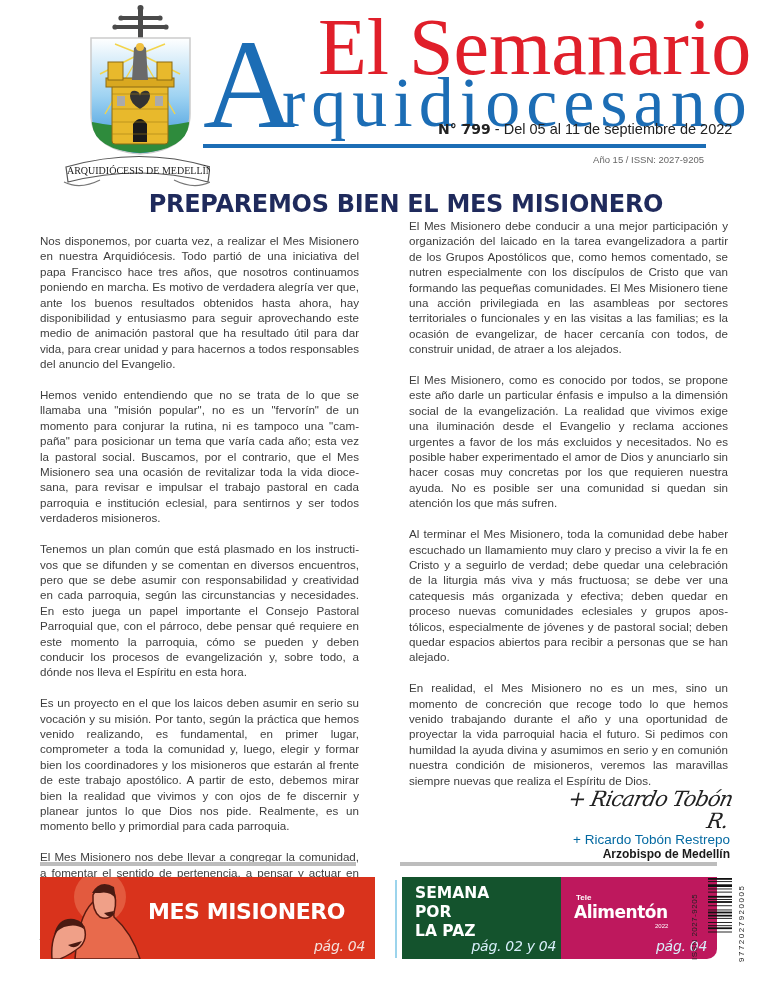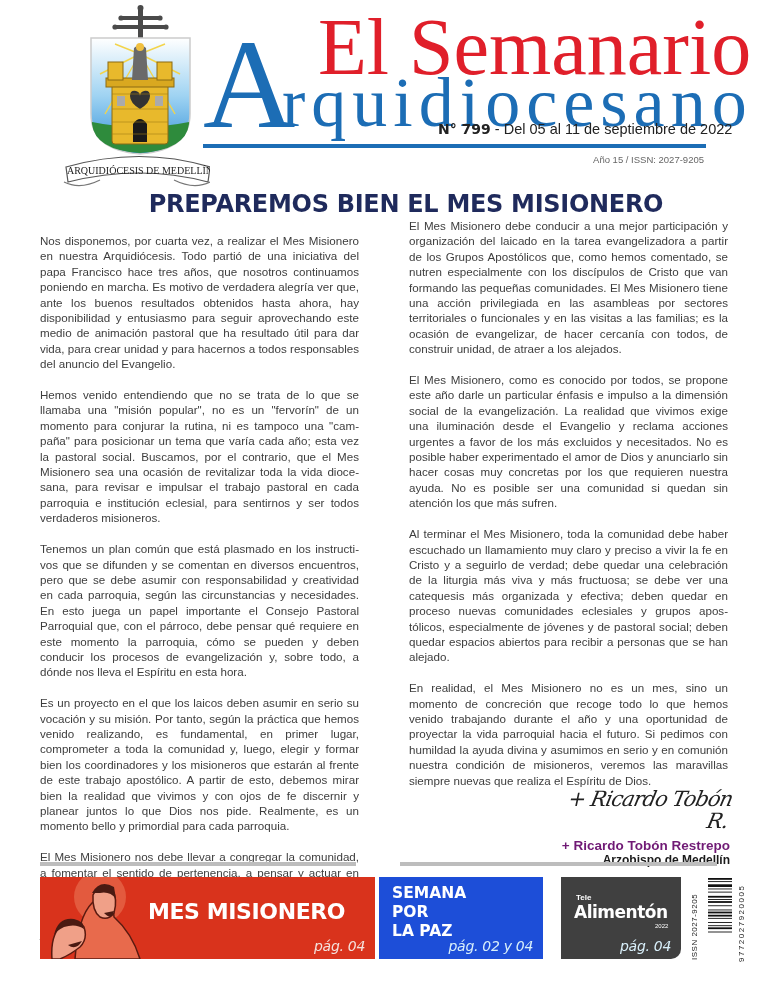--- a/index.html
+++ b/index.html
@@ -47,31 +47,31 @@
   .col-right { left: 409px; }
   .col p { margin-bottom: 15.4px; }
   .col p:last-child { margin-bottom: 0; }
 
   
   .signature { position: absolute; left: 560px; top: 788px; width: 170px; text-align: right; }
   .sig-script {
     font-family: "DejaVu Serif", serif; font-style: italic; font-size: 21px; color: #222;
     line-height: 22px; letter-spacing: -1px; transform: skewX(-12deg); display: inline-block;
   }
-  .sig-name { font-weight: bold; font-size: 13.5px; color: #701a75; line-height: 15px; margin-top: 6px; }
+  .sig-name { font-weight: normal; font-size: 13.5px; color: #0369a1; line-height: 15px; margin-top: 0; }
   .sig-role { font-weight: bold; font-size: 12px; color: #1a1a1a; line-height: 15px; }
 
   
   .gray-rule { position: absolute; left: 40px; top: 862px; width: 316px; height: 4px; background: #bdbdbd; }
   .gray-rule2 { position: absolute; left: 400px; top: 862px; width: 317px; height: 4px; background: #bdbdbd; }
 
   .promo { position: absolute; top: 877px; height: 82px; color: #fff; overflow: hidden; }
   .promo-red { left: 40px; width: 335px; background: #d9331c; }
-  .promo-blue { left: 379px; width: 164px; background: #1d4ed8; }
-  .promo-cyan { left: 561px; width: 120px; background: #404040; border-radius: 0 0 10px 0; left: 561px; }
+  .promo-blue { left: 402px; width: 164px; background: #14532d; }
+  .promo-cyan { left: 561px; width: 156px; background: #be185d; border-radius: 0 0 10px 0; left: 561px; }
   .divider-line { position: absolute; left: 395px; top: 880px; width: 2px; height: 78px; background: #9cd4ec; }
 
   .promo-red .label {
     position: absolute; left: 108px; top: 22px; font-family: "DejaVu Sans", sans-serif;
     font-weight: bold; font-size: 22px; letter-spacing: -0.4px;
   }
   .promo .page {
     position: absolute; right: 10px; bottom: 5px; font-style: italic; font-size: 14px; color: #f4e1dc;
     font-family: "DejaVu Sans", sans-serif; font-weight: normal; letter-spacing: -0.3px;
   }

